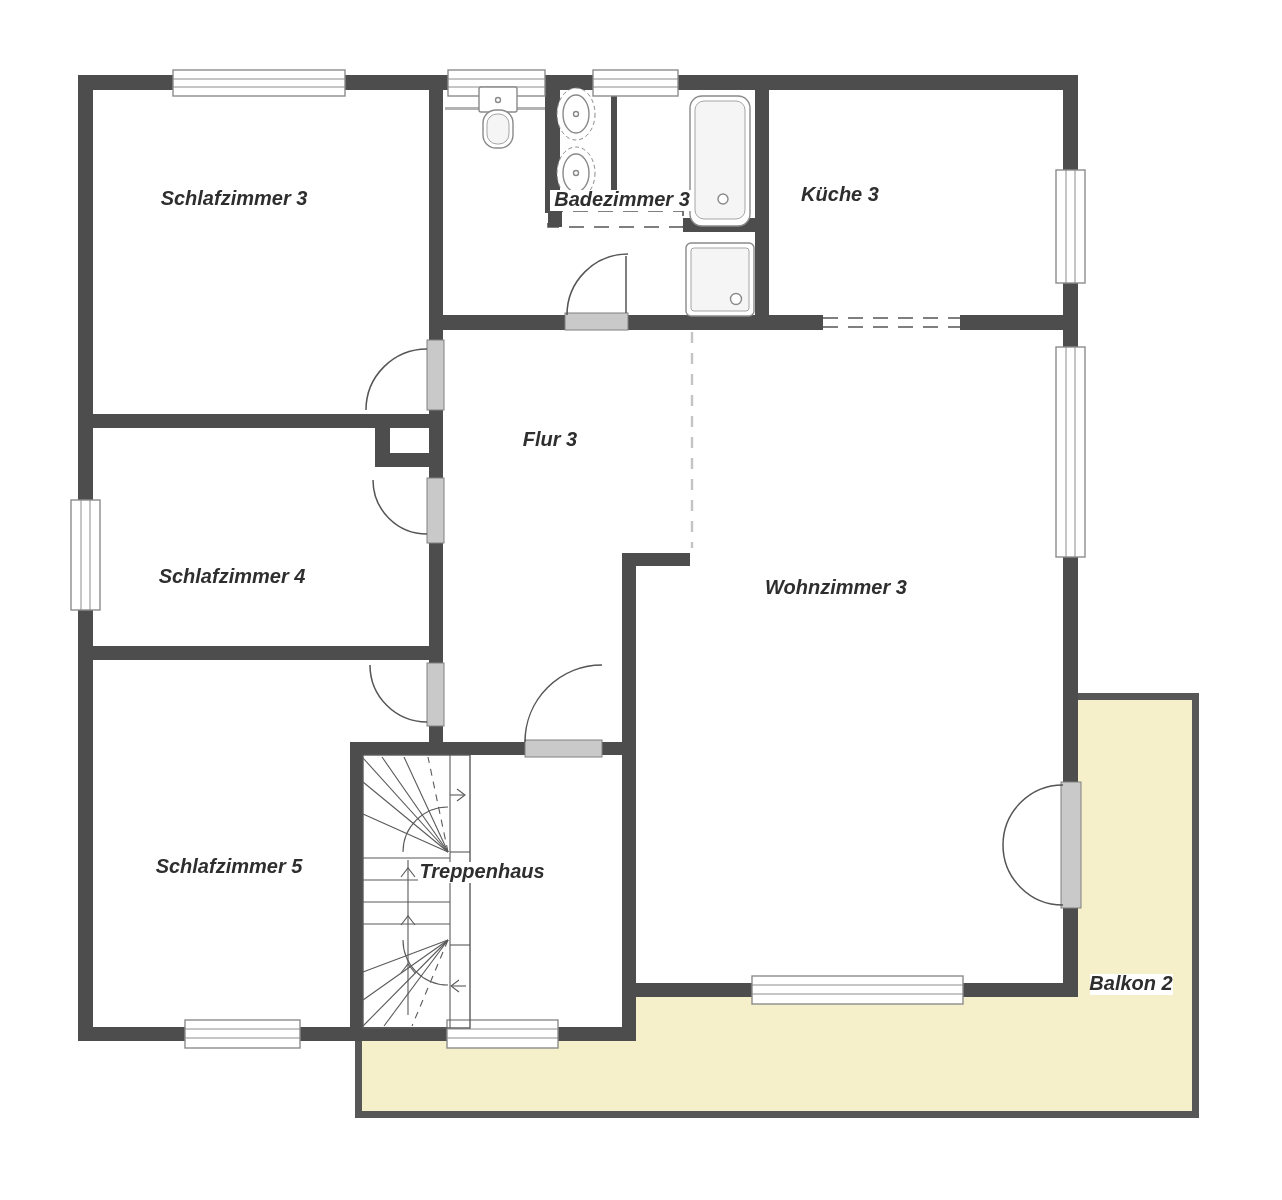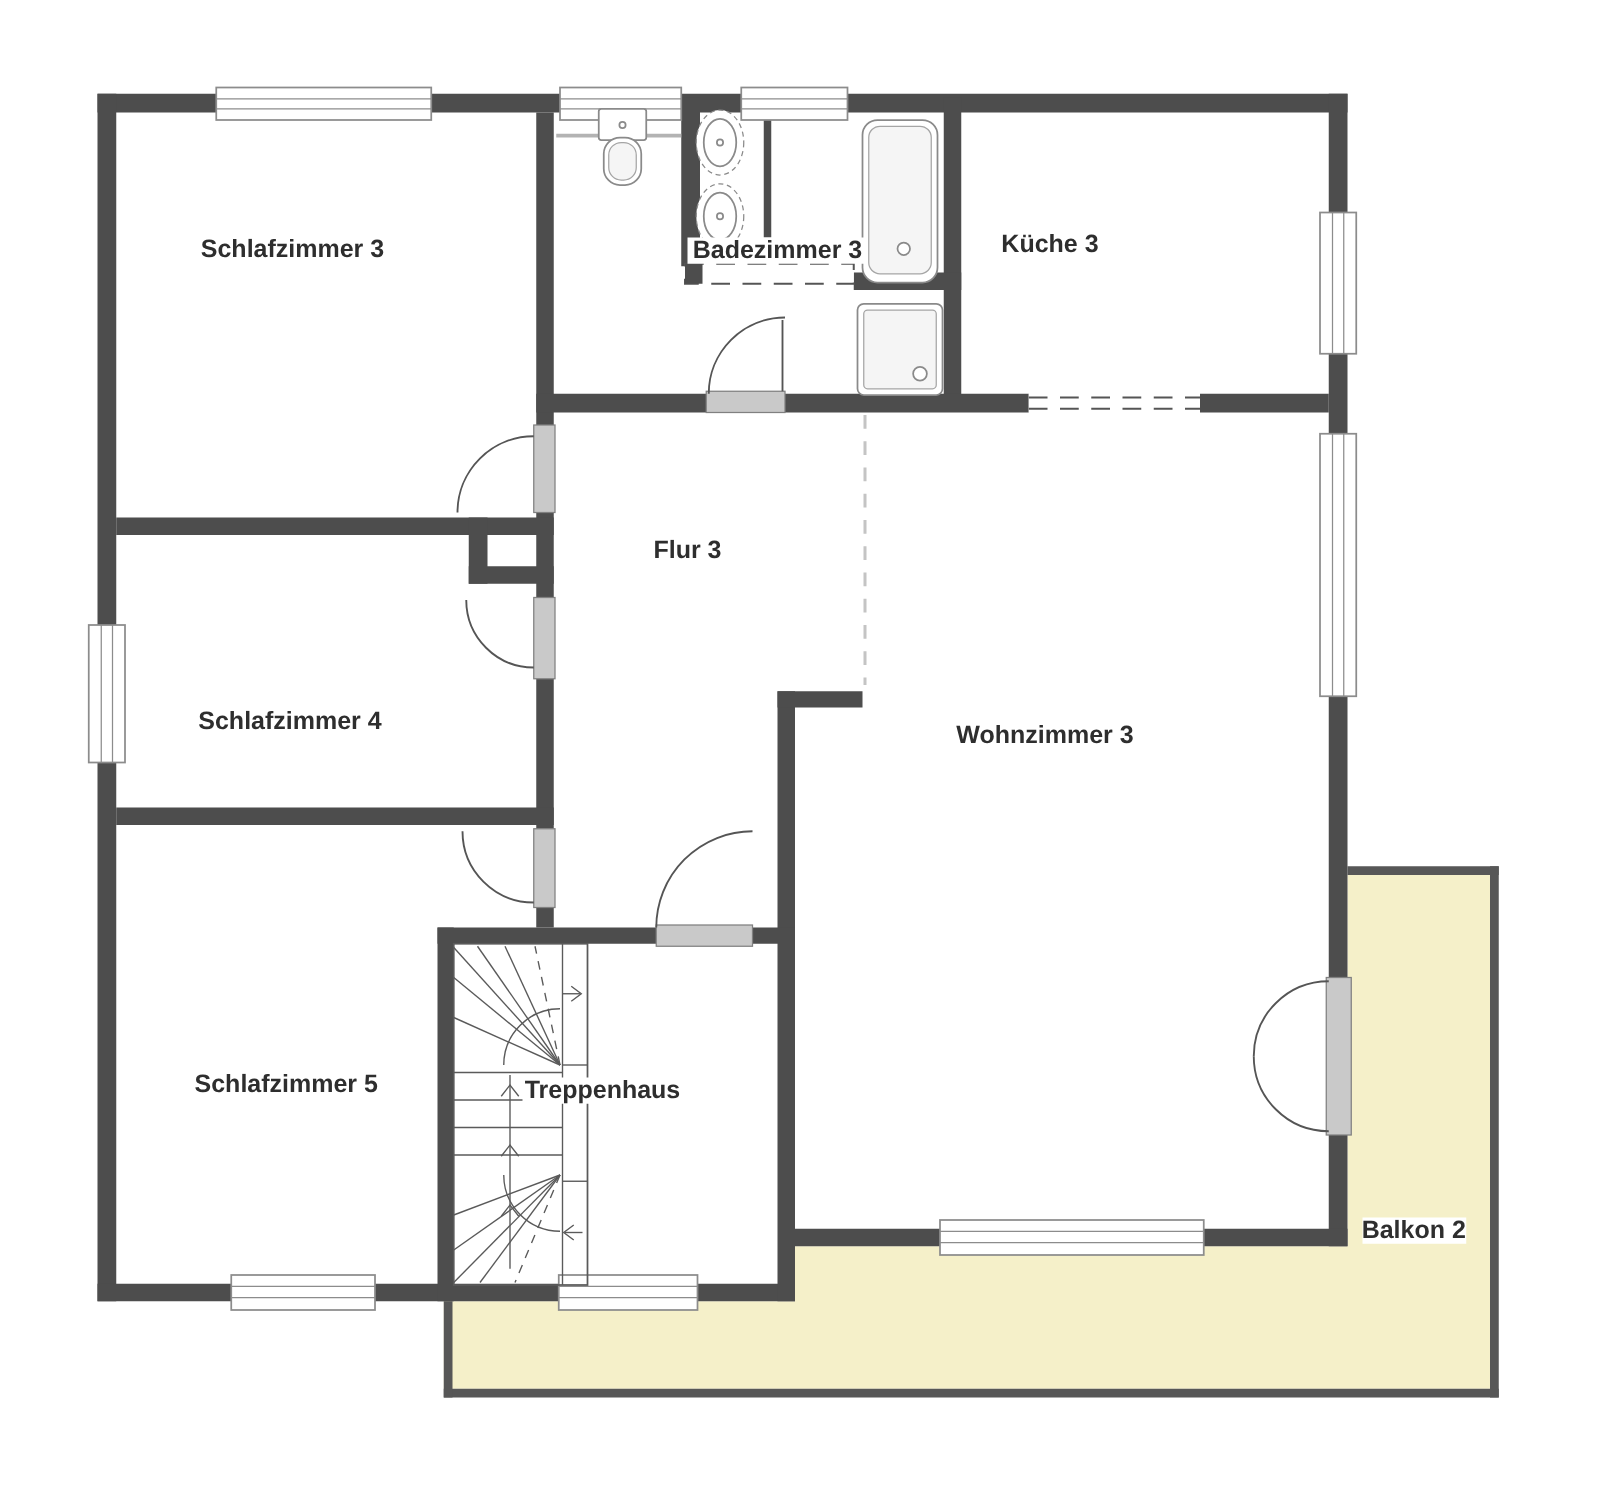--- a/index.html
+++ b/index.html
@@ -1,16 +1,16 @@
 <!DOCTYPE html>
 <html style="--background: #ffffff; --wall: #4d4d4d; --balcony-fill: #f5f0c9; --balcony-wall: #575757; --door-leaf: #c9c9c9; --door-leaf-border: #808080; --window-frame: #8c8c8c; --fixture-stroke: #8a8a8a; --dashed-line: #c4c4c4; --arc: #555555; --text: #2e2e2e;"><head>
 <meta charset="utf-8">
 <style>
   html,body{margin:0;padding:0;background:#fff;}
-  .plan-wrap{position:relative;width:1282px;height:1200px;background:var(--background,#fff);overflow:hidden;}
+  .plan-wrap{position:relative;width:1282px;height:1200px;background:var(--background,#fff);overflow:hidden;font-style:italic;}
   svg{display:block;}
   .wall{fill:var(--wall,#4d4d4d);}
   .bwall{fill:var(--balcony-wall,#575757);}
   .byard{fill:var(--balcony-fill,#f5f0c9);}
   .win{fill:#fff;stroke:var(--window-frame,#8c8c8c);stroke-width:1.4;}
   .winline{stroke:var(--window-frame,#8c8c8c);stroke-width:1;}
   .leaf{fill:var(--door-leaf,#c9c9c9);stroke:var(--door-leaf-border,#808080);stroke-width:1;}
   .arc{fill:none;stroke:var(--arc,#555555);stroke-width:1.5;}
   .fix{fill:#fff;stroke:var(--fixture-stroke,#8a8a8a);stroke-width:1.4;}
   .fixin{fill:#f5f5f5;stroke:#a5a5a5;stroke-width:1;}

